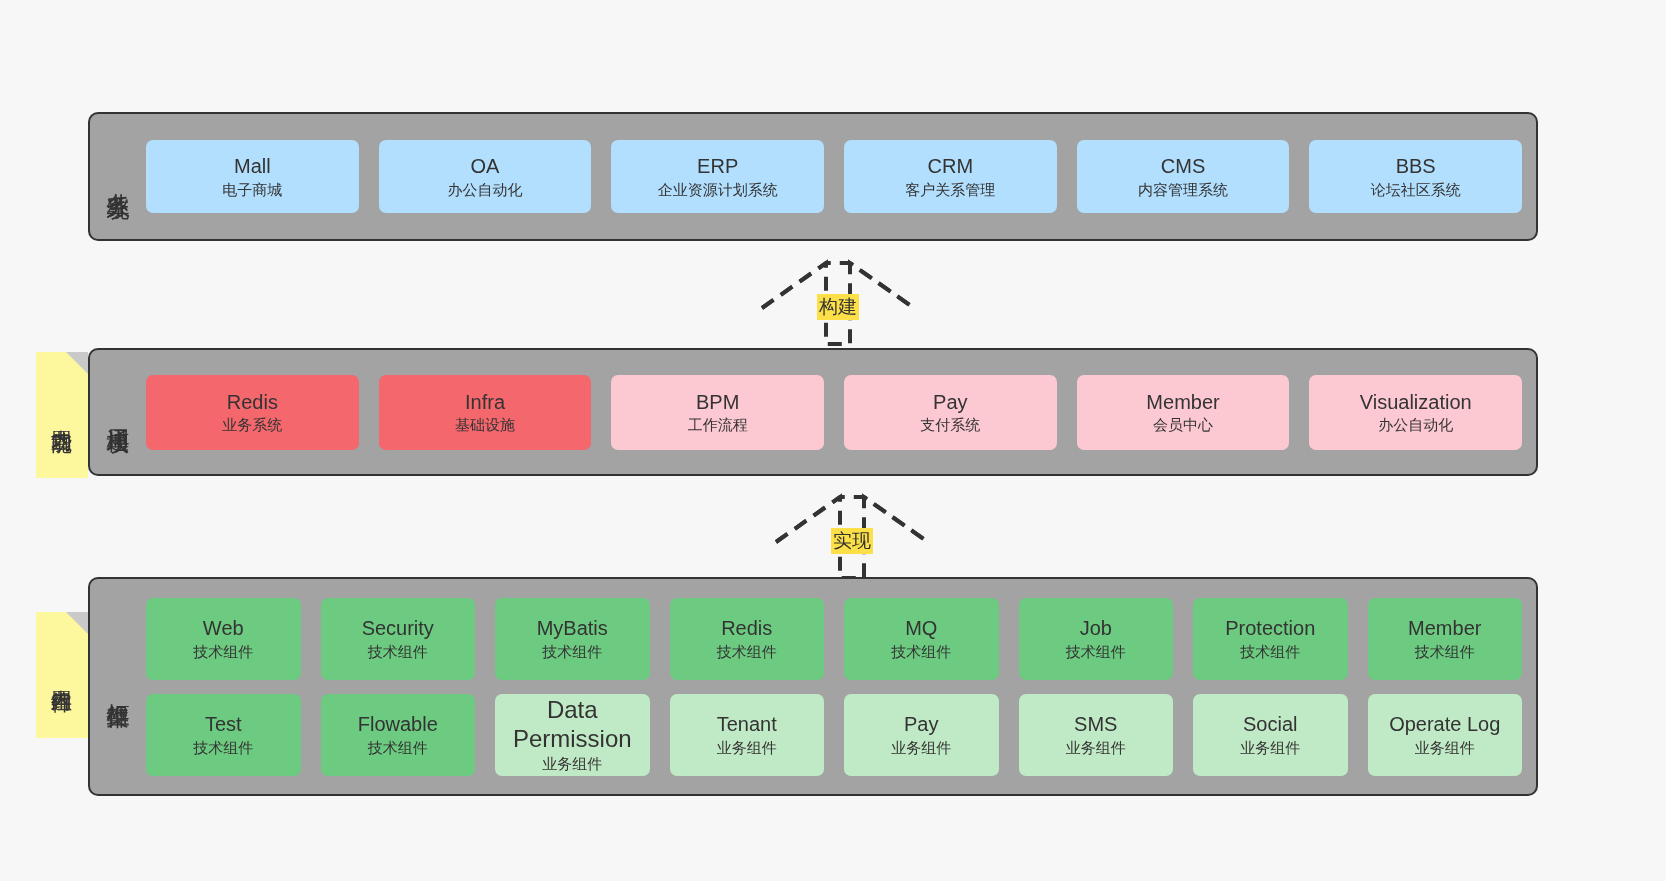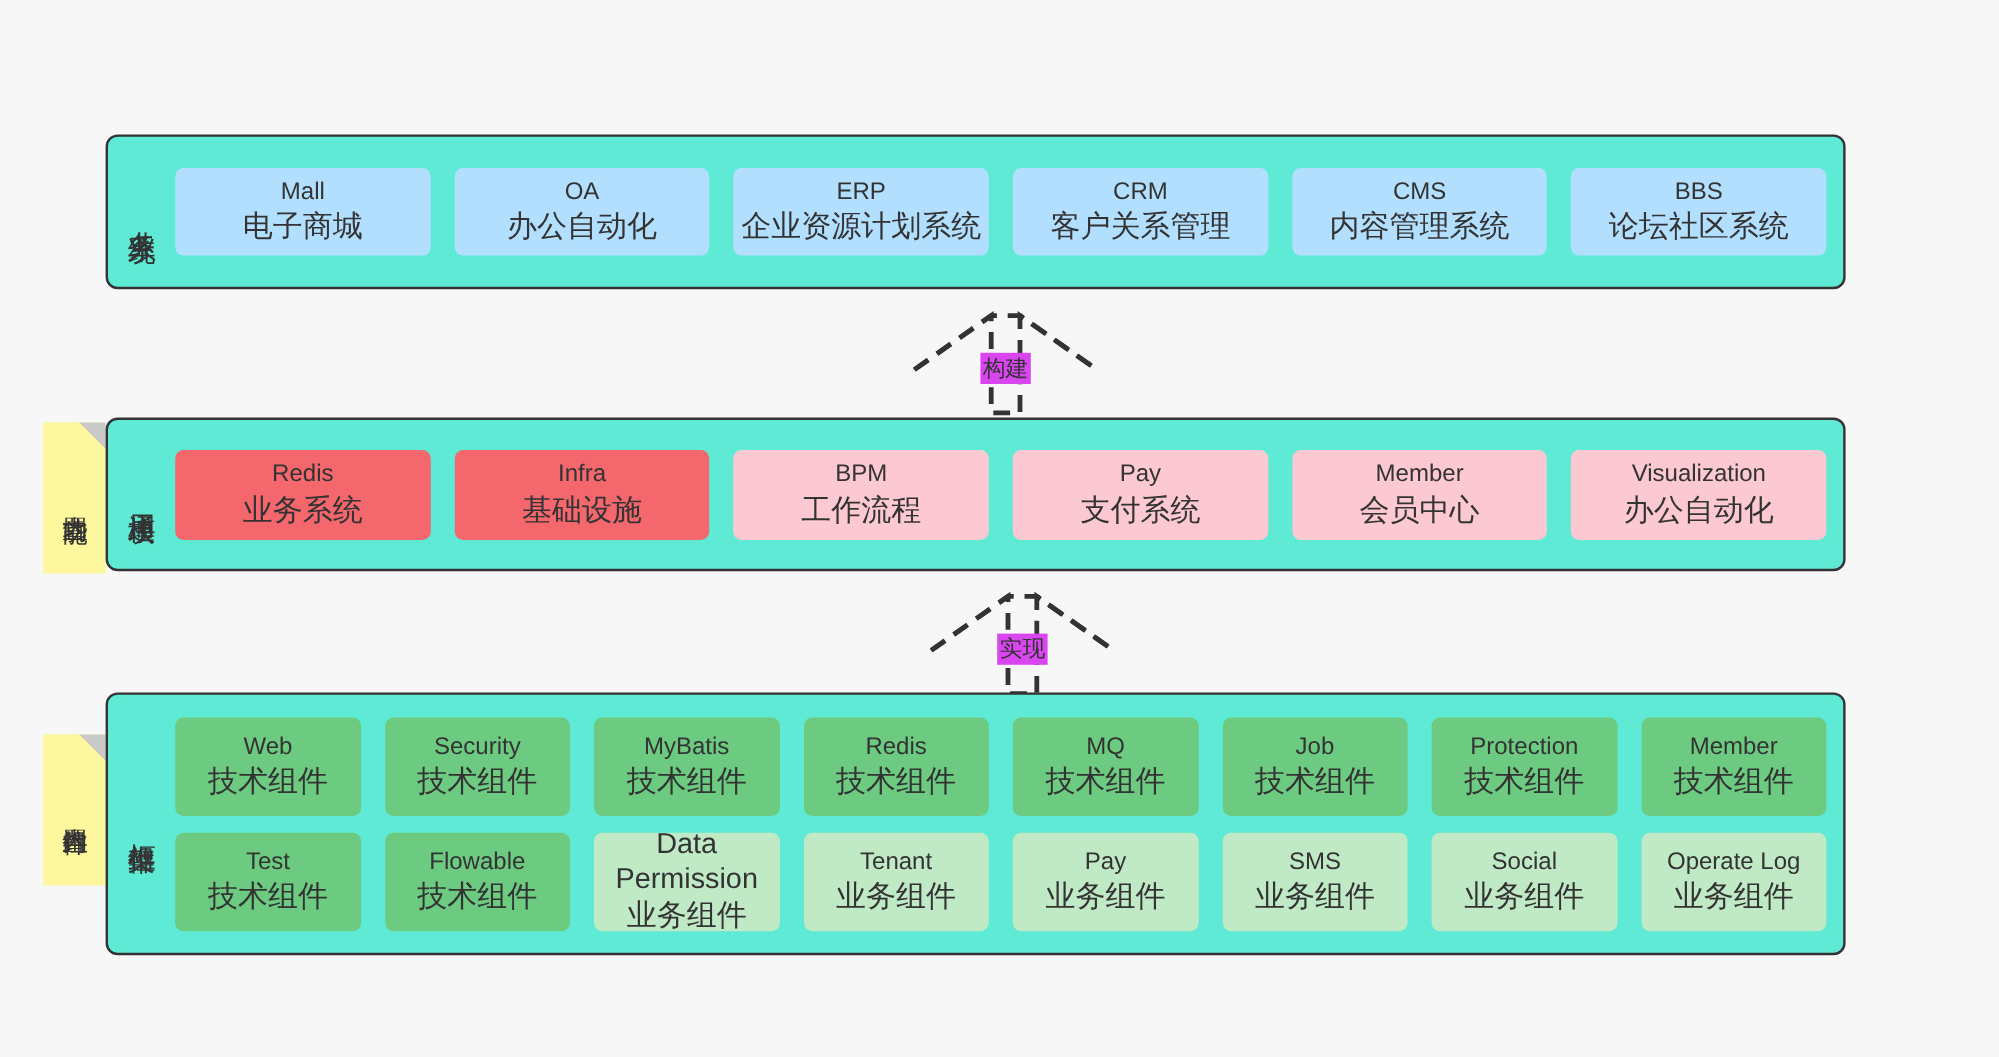--- a/index.html
+++ b/index.html
@@ -18,21 +18,21 @@
 
   #canvas {
     position: relative;
     width: 1666px;
     height: 881px;
   }
 
   
   .layer {
     position: absolute;
-    background: #5eead4;
+    background: #a3a3a3;
     border: 2px solid #333333;
     border-radius: 10px;
     box-sizing: border-box;
     display: flex;
     align-items: stretch;
   }
   .layer-title {
     width: 56px;
     flex: 0 0 56px;
     display: flex;
@@ -71,21 +71,21 @@
     justify-content: center;
     text-align: center;
     color: #333333;
     line-height: 1.28;
     padding: 4px 6px;
   }
   .node .en {
     font-size: 20px;
   }
   .node .cn {
-    font-size: 25px;
+    font-size: 15px;
   }
   .node.two-line-en .en {
     font-size: 24px;
     line-height: 1.2;
   }
 
   .blue  { background: #b3dfff; }
   .red   { background: #f4676d; }
   .pink  { background: #fcc9d2; justify-content: center; }
   .green { background: #6ccb80; }
@@ -135,21 +135,21 @@
     position: absolute;
   }
   .arrow-wrap svg {
     display: block;
     overflow: visible;
   }
   .arrow-label {
     position: absolute;
     font-size: 19px;
     color: #333333;
-    background: #d946ef;
+    background: #fde047;
     padding: 0 2px;
     white-space: nowrap;
   }
 
   #arrow-build { left: 758px; top: 258px; }
   #arrow-build .arrow-label { left: 59px; top: 36px; }
   #arrow-impl  { left: 772px; top: 492px; }
   #arrow-impl  .arrow-label { left: 59px; top: 36px; }
 </style>
 </head>

